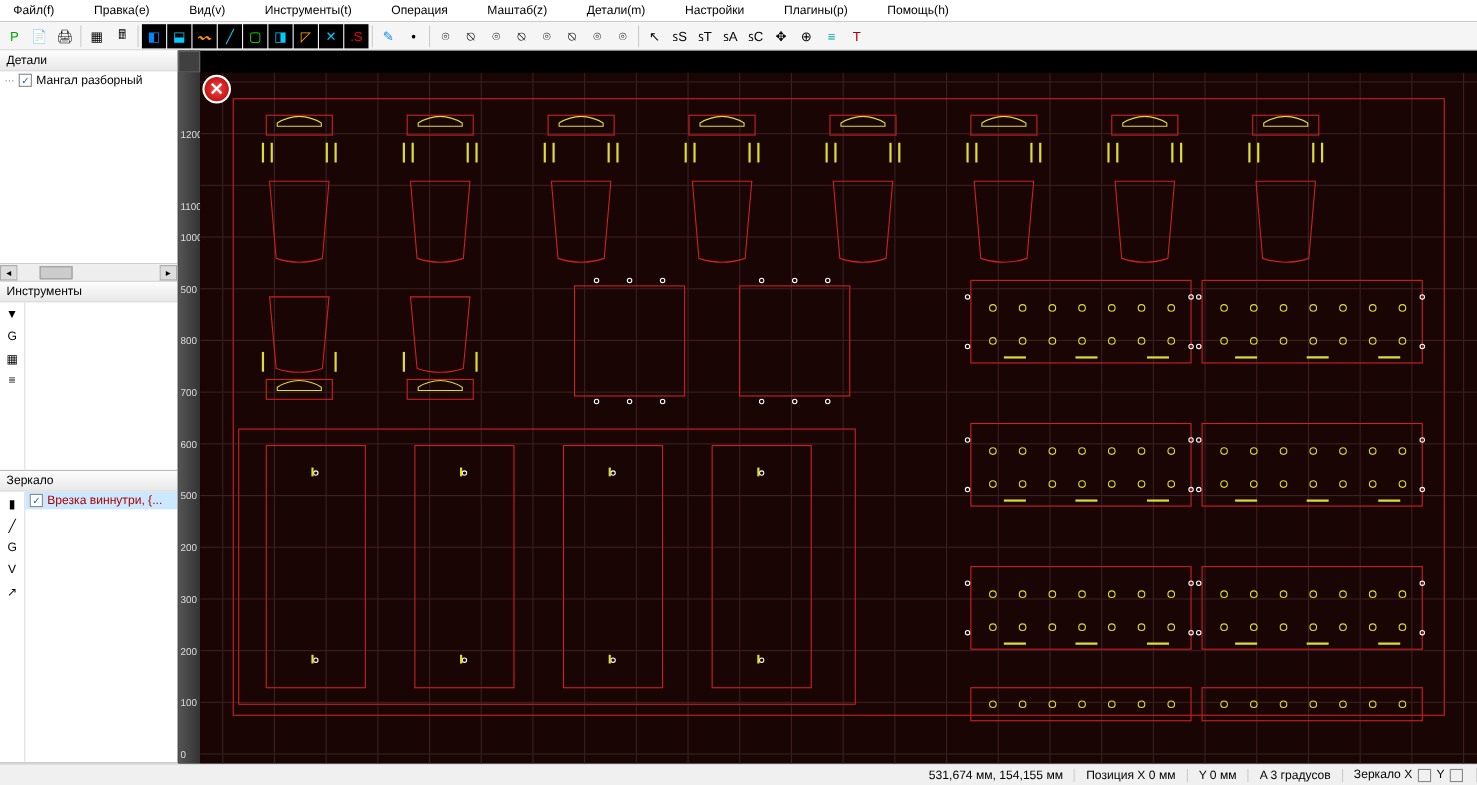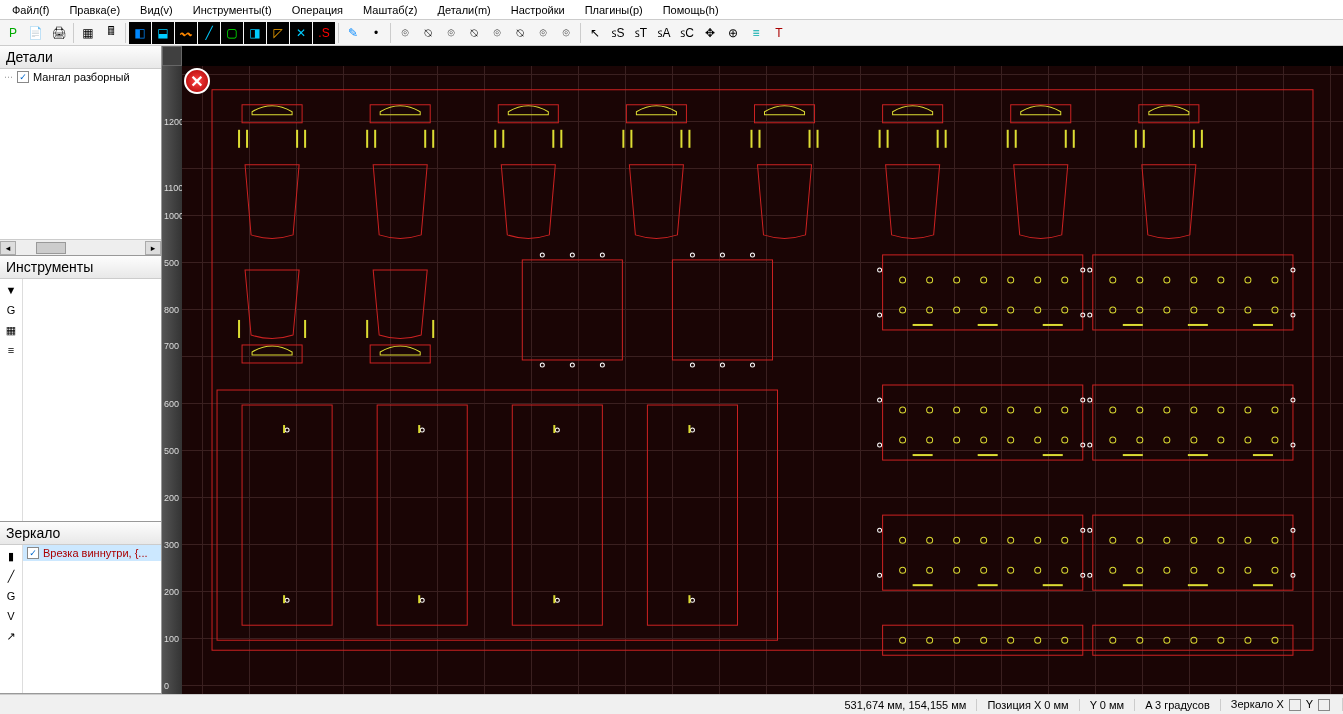--- a/index.html
+++ b/index.html
@@ -1,25 +1,25 @@
 <!DOCTYPE html>
 <html><head>
 <meta charset="utf-8">
 <style>
 * { box-sizing: border-box; margin: 0; padding: 0; font-family: Tahoma, sans-serif; font-size: 11px; }
 body { background: #f0f0f0; width: 1343px; height: 714px; overflow: hidden; display: flex; flex-direction: column; }
-.menubar { display: flex; background: #fff; border-bottom: 1px solid #ccc; padding: 2px 4px; gap: 4px; height: 20px; align-items: center; }
+.menubar { display: flex; background: #fff; border-bottom: 1px solid #ccc; padding: 2px 4px; gap: 20px; height: 20px; align-items: center; }
 .menubar .item { padding: 2px 8px; cursor: pointer; }
 .toolbar { display: flex; background: #f5f5f5; border-bottom: 1px solid #ccc; padding: 2px; height: 26px; align-items: center; gap: 1px; }
 .tbtn { width: 22px; height: 22px; display: flex; align-items: center; justify-content: center; border: 1px solid transparent; cursor: pointer; font-size: 12px; }
 .tsep { width: 1px; height: 20px; background: #ccc; margin: 0 2px; }
 .main { display: flex; flex: 1; min-height: 0; }
 .sidebar { width: 162px; display: flex; flex-direction: column; border-right: 1px solid #999; background: #fff; }
 .panel { display: flex; flex-direction: column; border-bottom: 1px solid #999; }
-.panel-title { background: linear-gradient(#fdfdfd,#e8e8e8); border-bottom: 1px solid #ccc; padding: 3px 6px; font-size: 14px; }
+.panel-title { background: linear-gradient(#fdfdfd,#e8e8e8); border-bottom: 1px solid #ccc; padding: 3px 6px; font-size: 11px; }
 .panel-body { flex: 1; background: #fff; overflow: hidden; position: relative; }
 .tree-item { display: flex; align-items: center; padding: 2px 4px; gap: 4px; white-space: nowrap; }
 .tree-item.selected { background: #cce8ff; color: #a00; }
 .tree-dots { color: #888; font-size: 9px; }
 .checkbox { width: 12px; height: 12px; border: 1px solid #888; background: #fff; display: inline-flex; align-items: center; justify-content: center; font-size: 9px; color: #0066cc; }
 .hscroll { height: 16px; background: #efefef; border-top: 1px solid #ccc; display: flex; align-items: center; }
 .hscroll .arrow { width: 16px; height: 14px; background: #ddd; border: 1px solid #aaa; text-align: center; line-height: 12px; font-size: 9px; }
 .hscroll .track { flex: 1; height: 14px; background: #eee; position: relative; }
 .hscroll .thumb { position: absolute; left: 20px; width: 30px; height: 12px; top: 1px; background: #ccc; border: 1px solid #999; }
 .tool-col { width: 22px; display: flex; flex-direction: column; gap: 2px; padding: 2px; }
@@ -116,21 +116,21 @@
       </div>
       <div class="hscroll">
         <div class="arrow">◂</div>
         <div class="track">
             <div class="thumb"></div>
           </div>
         <div class="arrow">▸</div>
       </div>
     </div>
 
-    <div class="panel" style="height:266px">
+    <div class="panel" style="height:172px">
       <div class="panel-title">Инструменты</div>
       <div class="panel-body panel-flex">
         <div class="tool-col" id="palette1">
             <div class="tbtn">▼</div>
             <div class="tbtn">G</div>
             <div class="tbtn">▦</div>
             <div class="tbtn">≡</div>
           </div>
         <div class="list"></div>
       </div>
@@ -164,21 +164,21 @@
     </div>
     <div class="canvas-inner">
       <div class="ruler-left" id="ruler-left">
           <div class="lbl" style="bottom: 8px;">0</div>
           <div class="lbl" style="bottom: 55px;">100</div>
           <div class="lbl" style="bottom: 102px;">200</div>
           <div class="lbl" style="bottom: 149px;">300</div>
           <div class="lbl" style="bottom: 196px;">200</div>
           <div class="lbl" style="bottom: 243px;">500</div>
           <div class="lbl" style="bottom: 290px;">600</div>
-          <div class="lbl" style="bottom: 348px;">700</div>
+          <div class="lbl" style="bottom: 337px;">700</div>
           <div class="lbl" style="bottom: 384px;">800</div>
           <div class="lbl" style="bottom: 431px;">500</div>
           <div class="lbl" style="bottom: 478px;">1000</div>
           <div class="lbl" style="bottom: 506px;">1100</div>
           <div class="lbl" style="bottom: 572px;">1200</div>
         </div>
       <div class="drawing" id="drawing">
           <div class="grid-line h" style="bottom: 619px;"></div>
           <div class="grid-line h" style="bottom: 572px;"></div>
           <div class="grid-line h" style="bottom: 525px;"></div>

